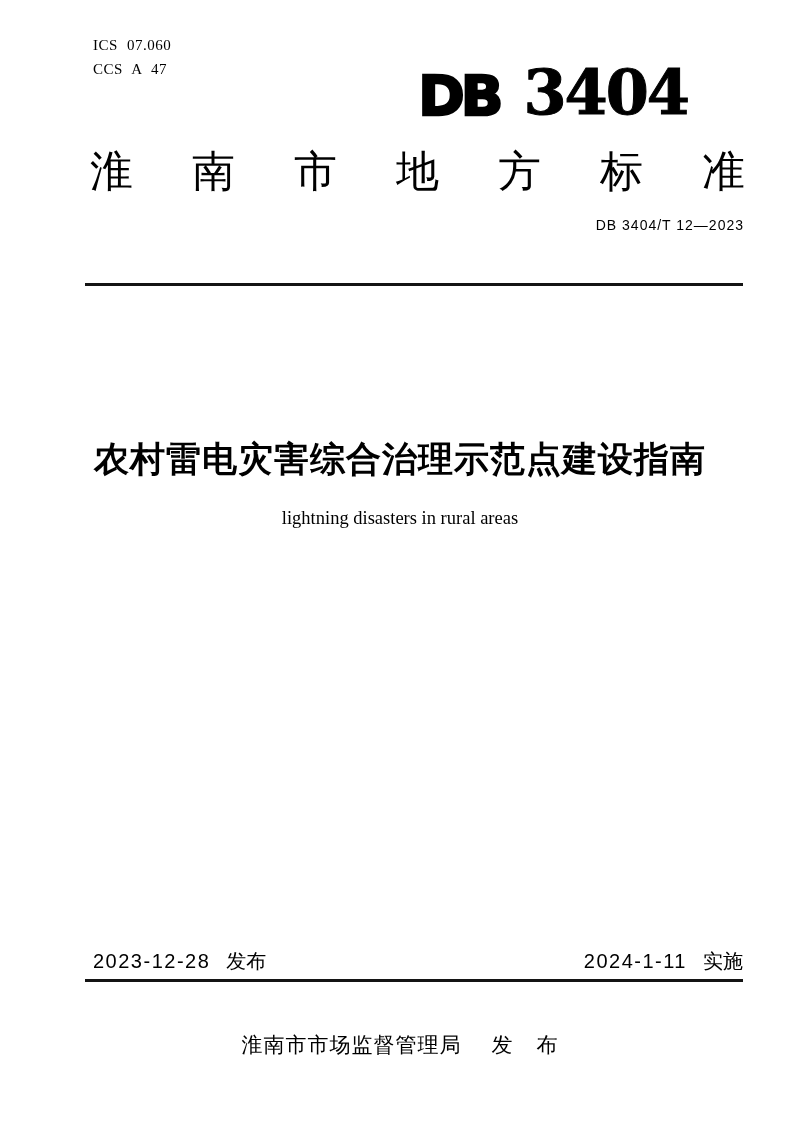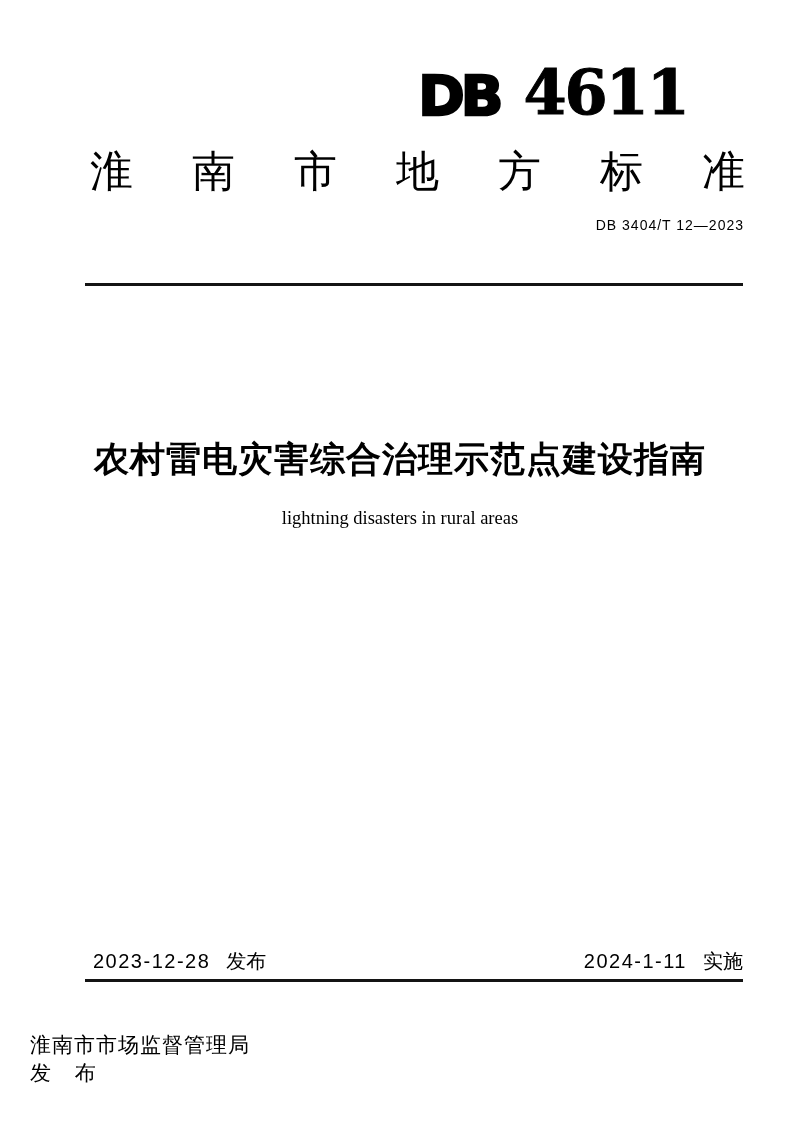--- a/index.html
+++ b/index.html
@@ -81,33 +81,37 @@
     display:flex;justify-content:space-between;
     font-size:20px;
   }
   .date-value{letter-spacing:1.5px;}
   .date-label{margin-left:16px;}
 
   
   .publisher{
     position:absolute;top:1031px;left:0;width:100%;
     display:flex;justify-content:center;align-items:baseline;
-    font-size:21px;letter-spacing:1px;flex-direction:column;
+    font-size:21px;letter-spacing:1px;
   }
   .publish-label{margin-left:30px;word-spacing:16px;}
 </style>
 </head>
 <body>
 
 <div class="page">
 
+  <div class="ics-block">
+    <div>ICS 07.060</div>
+    <div>CCS A 47</div>
+  </div>
 
   <div class="logo">
     <span class="logo-db">DB</span>
-    <span class="logo-num">4611</span>
+    <span class="logo-num">3404</span>
   </div>
 
   <div class="std-name">
       <span>淮</span>
       <span>南</span>
       <span>市</span>
       <span>地</span>
       <span>方</span>
       <span>标</span>
       <span>准</span>

